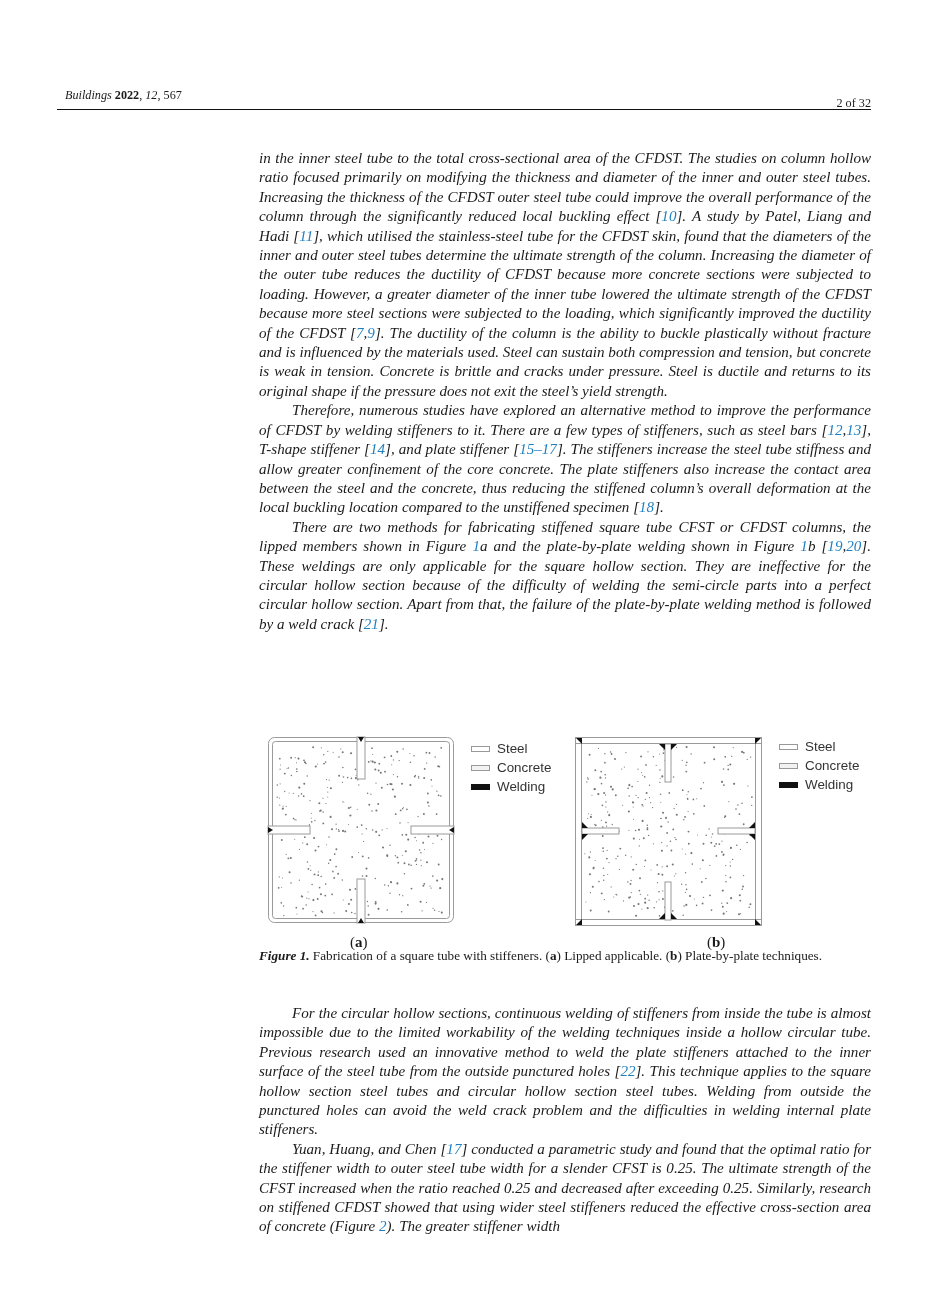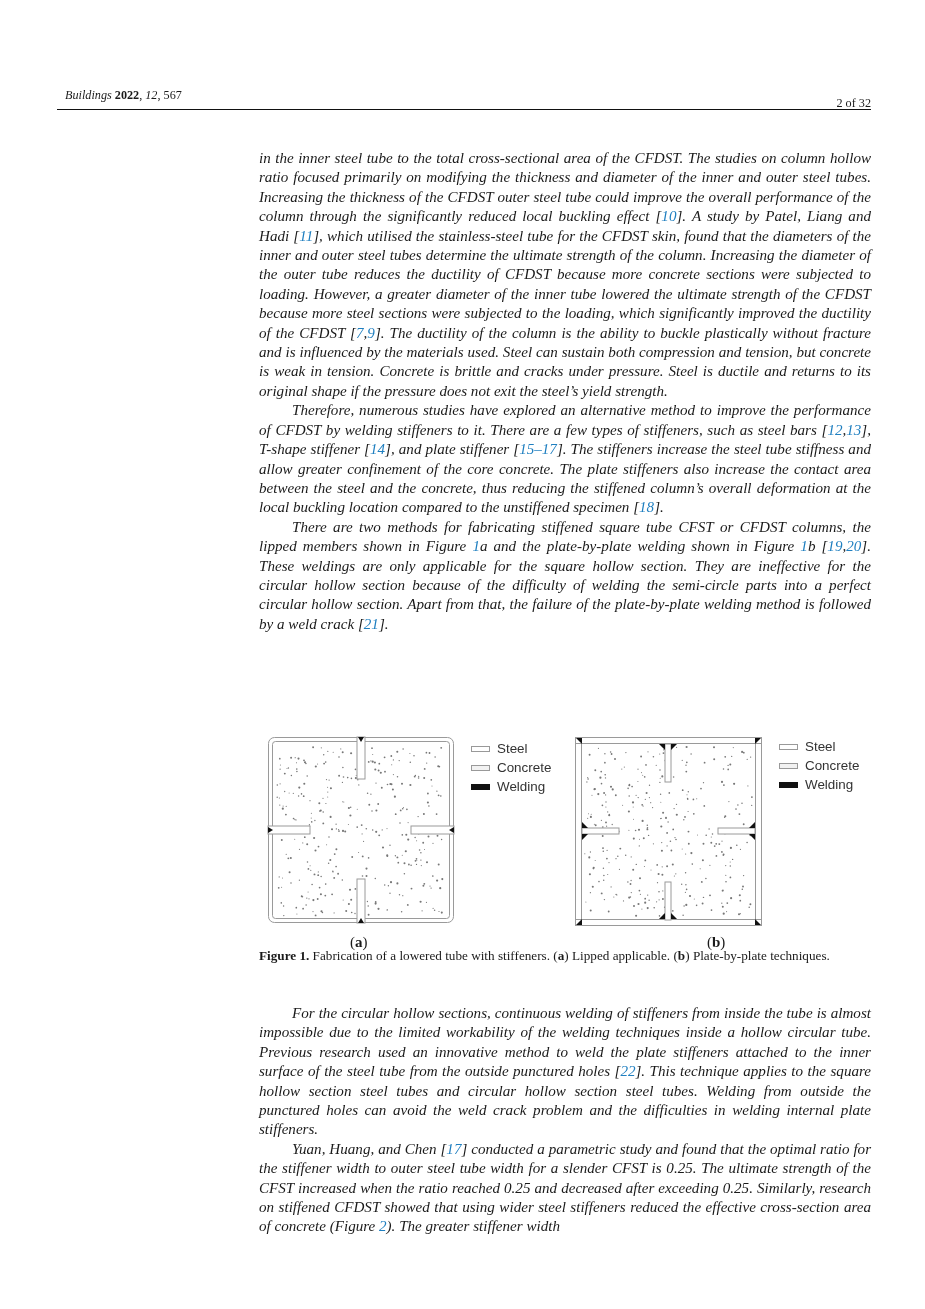--- a/index.html
+++ b/index.html
@@ -36,21 +36,21 @@
   .legend .sw { width: 19px; height: 6px; margin-right: 7px; box-sizing: border-box; }
   .sw.steel { border: 1px solid #999; background: #fff; }
   .sw.concrete { border: 1px solid #999; background: #f2f2f2; }
   .sw.weld { background: #111; height: 6px; }
   .sublabel { position: absolute; font-size: 15px; top: 200px; }
   .sublabel b { font-weight: bold; }
   .caption {
     position: absolute; left: 259px; top: 948px; width: 612px;
     font-size: 13.2px; line-height: 16px; white-space: nowrap;
   }
-  .caption .fig-label { font-weight: bold; }
+  .caption .fig-label { font-weight: bold; font-style: italic; }
 </style>
 </head>
 <body>
 
 <div class="header">
   <span class="journal"><i>Buildings</i> <b>2022</b>, <i>12</i>, <span>567</span></span>
   <span class="pageno">2 of 32</span>
 </div>
 <div class="header-rule"></div>
 
@@ -804,19 +804,19 @@
       </div>
     <div class="row">
         <span class="sw weld"></span>
         <span>Welding</span>
       </div>
   </div>
   <div class="sublabel" style="left:448px;"><span>(</span><b>b</b><span>)</span></div>
 </div>
 
 <div class="caption">
-  <span class="fig-label">Figure 1.</span><span> Fabrication of a lowered tube with stiffeners. (</span><b>a</b><span>) Lipped applicable. (</span><b>b</b><span>) Plate-by-plate techniques.</span>
+  <span class="fig-label">Figure 1.</span><span> Fabrication of a square tube with stiffeners. (</span><b>a</b><span>) Lipped applicable. (</span><b>b</b><span>) Plate-by-plate techniques.</span>
 </div>
 
 <div class="body-text" id="block2">
     <p class="indent"><span>For the circular hollow sections, continuous welding of stiffeners from inside the tube is almost impossible due to the limited workability of the welding techniques inside a hollow circular tube.  Previous research used an innovative method to weld the plate stiffeners attached to the inner surface of the steel tube from the outside punctured holes [</span><span class="ref">22</span><span>]. This technique applies to the square hollow section steel tubes and circular hollow section steel tubes. Welding from outside the punctured holes can avoid the weld crack problem and the difficulties in welding internal plate stiffeners.</span></p>
     <p class="indent"><span>Yuan, Huang, and Chen [</span><span class="ref">17</span><span>] conducted a parametric study and found that the optimal ratio for the stiffener width to outer steel tube width for a slender CFST is 0.25. The ultimate strength of the CFST increased when the ratio reached 0.25 and decreased after exceeding 0.25.  Similarly, research on stiffened CFDST showed that using wider steel stiffeners reduced the effective cross-section area of concrete (Figure </span><span class="ref">2</span><span>). The greater stiffener width</span></p>
   </div>
 
 </body></html>

